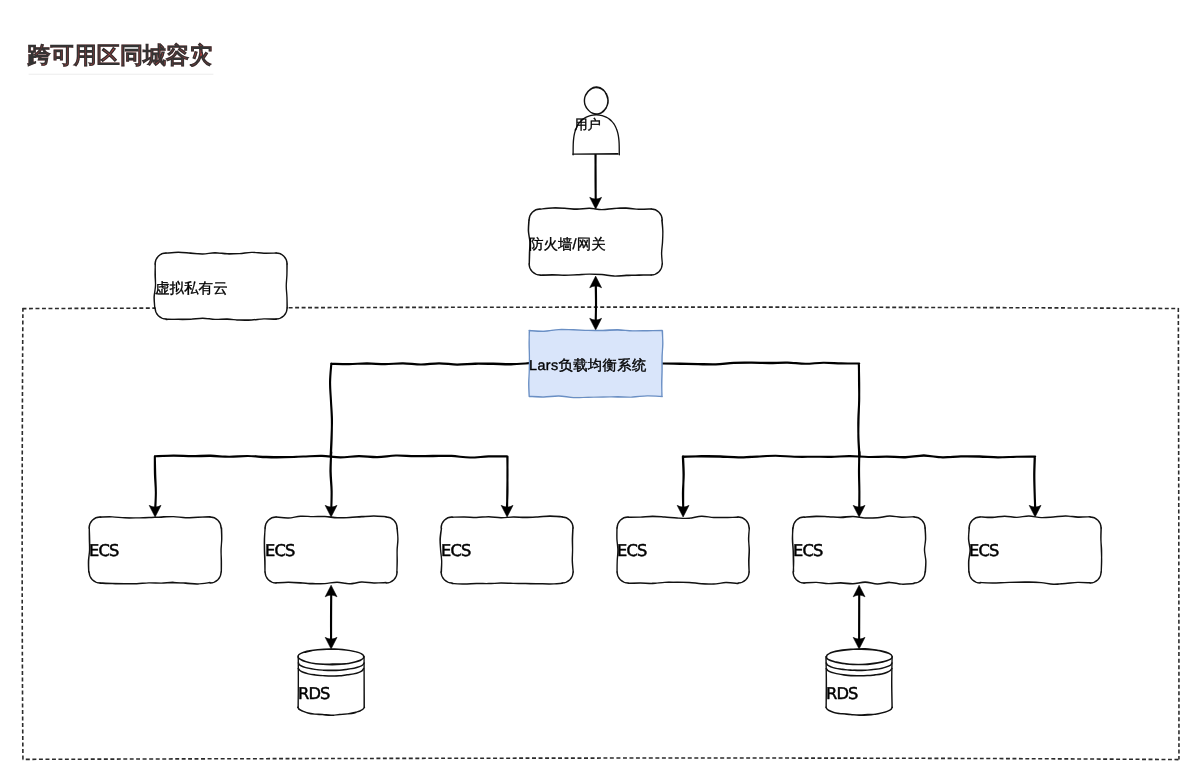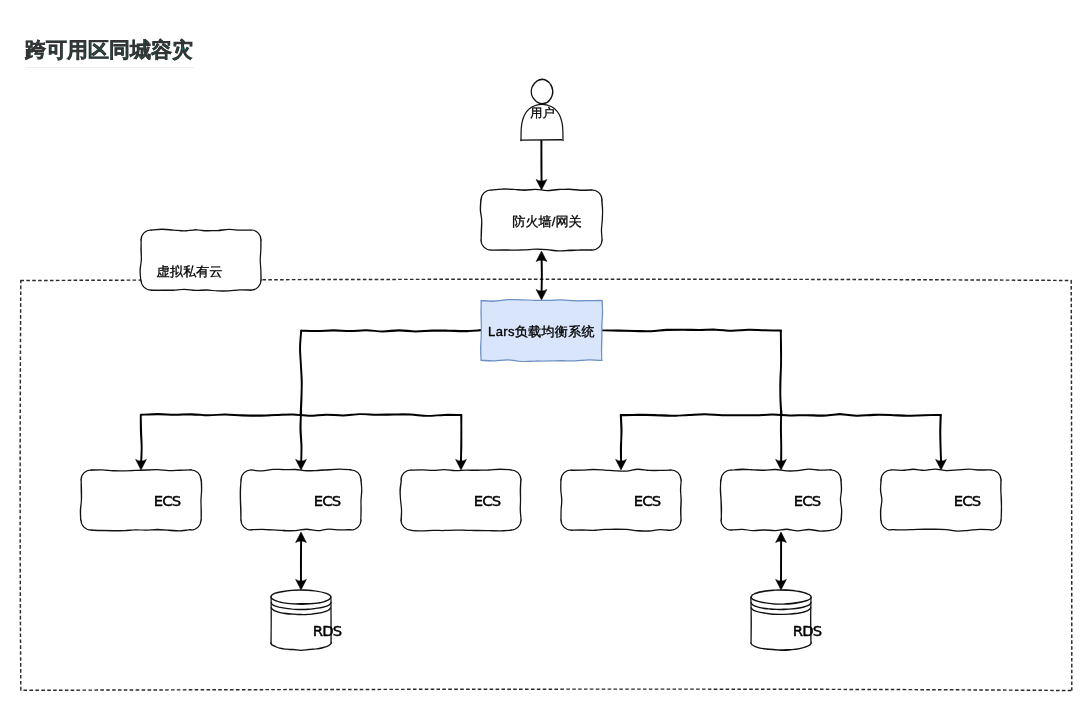--- a/index.html
+++ b/index.html
@@ -1,34 +1,34 @@
 <!DOCTYPE html>
 <html><head>
 <meta charset="utf-8">
 <title>diagram</title>
 <style>
   html,body{margin:0;padding:0;background:#ffffff;}
   *{-webkit-font-smoothing:auto;text-rendering:optimizeLegibility;}
   body{width:1092px;height:711px;overflow:hidden;font-family:"Liberation Sans",sans-serif;}
   #page{position:relative;width:1092px;height:711px;background:#fff;}
-  .ttl{position:absolute;left:25px;top:36px;font-size:21px;font-weight:700;color:#0f766e;
+  .ttl{position:absolute;left:25px;top:36px;font-size:21px;font-weight:700;color:#ef4444;
        font-family:"Liberation Sans",sans-serif;letter-spacing:0px;-webkit-text-stroke:0.5px #333333;}
   .ttl-rule{position:absolute;left:26px;top:67px;width:168px;height:1px;background:#eeeeee;}
   svg{position:absolute;left:0;top:0;width:1092px;height:711px;}
   .conn{fill:none;stroke:#000000;stroke-width:1.9;stroke-linecap:round;stroke-linejoin:round;}
   .arrow{fill:#000000;stroke:#000000;stroke-width:0.5;stroke-linejoin:round;}
   .sk{fill:none;stroke:#111111;stroke-width:1.22;stroke-linecap:round;stroke-linejoin:round;}
   .sk-blue{fill:none;stroke:#6a8fc4;stroke-width:1.15;stroke-linecap:round;stroke-linejoin:round;}
   .az-box{fill:none;stroke:#2b2b2b;stroke-width:1.45;stroke-dasharray:3.6 2.3;stroke-linecap:butt;}
-  .lbl{position:absolute;font-size:13.2px;color:#000000;text-align:center;white-space:nowrap;
+  .lbl{position:absolute;font-size:13.2px;color:#000000;white-space:nowrap;
        font-family:"Liberation Sans",sans-serif;line-height:14px;
        -webkit-text-stroke:0.3px #000;}
   .mix{font-weight:400;font-size:13px;letter-spacing:0.35px;-webkit-text-stroke:0.35px #000;}
   .small{font-size:12.2px;}
-  .hand{font-size:14.8px;font-weight:400;font-family:"DejaVu Sans",sans-serif;letter-spacing:-0.85px;margin-left:26px;-webkit-text-stroke:0.45px #000;}
+  .hand{font-size:14.8px;font-weight:400;font-family:"DejaVu Sans",sans-serif;letter-spacing:-0.85px;-webkit-text-stroke:0.45px #000;}
 </style>
 </head>
 <body>
 
 <div id="page">
   <div class="ttl">跨可用区同城容灾</div>
   <div class="ttl-rule"></div>
   <svg viewBox="0 0 1092 711">
     <path class="az-box" d="M20.44 280.55 C387.55 279.06 755.04 278.47 1071.27 280.49 M1071.20 280.11 C1071.60 419.73 1071.78 558.98 1071.78 690.56 M1071.28 690.53 C843.98 688.93 616.46 688.47 20.69 690.33 M20.85 690.47 C19.71 539.61 20.12 389.32 20.83 280.08"></path>
     <path class="conn" d="M541.44 139.99 C541.43 143.83 541.36 155.37 541.39 163.04 C541.42 170.70 541.59 182.14 541.63 185.96 M541.35 139.97 C541.37 143.81 541.44 155.32 541.48 162.99 C541.51 170.66 541.53 182.15 541.54 185.99"></path>
@@ -118,21 +118,21 @@
       <path d="M751 597 L751 643 A30 7 0 0 0 811 643 L811 597 Z" fill="#ffffff" stroke="none"></path>
       <ellipse cx="781" cy="597" rx="30" ry="7" fill="#ffffff" stroke="none"></ellipse>
       <path class="sk" d="M750.85 596.96 C750.92 600.81 751.26 612.36 751.29 620.03 C751.33 627.71 751.10 639.17 751.06 643.00 M750.97 596.99 C751.00 600.83 751.16 612.35 751.16 620.02 C751.17 627.69 751.03 639.18 751.00 643.01 M811.00 597.03 C810.96 600.86 810.70 612.35 810.71 620.01 C810.72 627.67 811.00 639.15 811.05 642.98 M811.02 597.00 C810.96 600.83 810.62 612.32 810.61 619.98 C810.60 627.63 810.89 639.12 810.95 642.95"></path>
       <path class="sk" d="M811.25 643.00 C811.03 643.31 810.60 644.26 809.92 644.83 C809.23 645.41 808.38 645.95 807.14 646.46 C805.89 646.98 804.32 647.47 802.46 647.93 C800.59 648.38 798.23 648.83 795.96 649.19 C793.69 649.55 791.33 649.90 788.84 650.10 C786.35 650.30 783.59 650.47 781.00 650.38 C778.41 650.30 775.80 649.80 773.32 649.58 C770.83 649.35 768.33 649.27 766.10 649.03 C763.88 648.80 761.88 648.62 759.98 648.18 C758.07 647.74 755.97 646.93 754.68 646.38 C753.39 645.84 752.88 645.48 752.24 644.91 C751.60 644.35 751.09 643.32 750.87 643.00 M810.90 643.00 C810.78 643.29 810.85 644.15 810.21 644.71 C809.56 645.27 808.42 645.83 807.04 646.39 C805.67 646.94 803.81 647.53 801.94 648.02 C800.07 648.50 798.02 649.03 795.84 649.29 C793.66 649.55 791.32 649.46 788.85 649.56 C786.37 649.66 783.59 649.92 781.00 649.90 C778.41 649.88 775.80 649.62 773.30 649.45 C770.80 649.27 768.25 649.06 766.00 648.84 C763.76 648.63 761.62 648.54 759.82 648.16 C758.03 647.77 756.54 647.07 755.23 646.51 C753.92 645.95 752.68 645.37 751.96 644.79 C751.24 644.20 751.08 643.30 750.91 643.00"></path>
       <path class="sk" d="M810.89 607.79 C810.61 608.09 809.92 609.00 809.20 609.58 C808.47 610.16 807.79 610.75 806.54 611.28 C805.28 611.80 803.51 612.33 801.67 612.72 C799.82 613.11 797.67 613.35 795.47 613.61 C793.27 613.86 790.86 614.13 788.45 614.24 C786.03 614.35 783.49 614.28 781.00 614.26 C778.51 614.24 775.89 614.28 773.49 614.13 C771.08 613.99 768.75 613.67 766.57 613.38 C764.38 613.10 762.21 612.80 760.38 612.42 C758.55 612.03 756.86 611.52 755.56 611.05 C754.27 610.57 753.33 610.10 752.60 609.56 C751.88 609.01 751.46 608.08 751.23 607.78 M810.72 607.77 C810.50 608.05 810.13 608.93 809.42 609.48 C808.72 610.03 807.81 610.54 806.49 611.06 C805.16 611.58 803.30 612.20 801.45 612.59 C799.60 612.98 797.54 613.16 795.38 613.41 C793.22 613.65 790.89 613.92 788.49 614.08 C786.09 614.24 783.49 614.30 781.00 614.35 C778.51 614.40 776.01 614.50 773.57 614.36 C771.14 614.21 768.58 613.80 766.39 613.48 C764.20 613.16 762.18 612.81 760.41 612.44 C758.64 612.07 757.11 611.73 755.76 611.26 C754.42 610.78 753.11 610.16 752.32 609.58 C751.54 609.00 751.27 608.08 751.06 607.78"></path>
       <path class="sk" d="M810.94 602.64 C810.76 602.95 810.60 603.93 809.87 604.49 C809.15 605.05 807.92 605.49 806.57 606.01 C805.22 606.52 803.57 607.16 801.79 607.58 C800.00 608.00 798.06 608.25 795.86 608.52 C793.65 608.79 791.04 609.00 788.56 609.20 C786.08 609.40 783.54 609.75 781.00 609.72 C778.46 609.69 775.79 609.18 773.31 609.02 C770.84 608.87 768.35 609.03 766.16 608.80 C763.97 608.56 761.97 608.07 760.15 607.62 C758.32 607.18 756.52 606.67 755.20 606.14 C753.89 605.61 752.93 605.03 752.28 604.44 C751.62 603.86 751.42 602.94 751.25 602.64 M810.81 602.64 C810.64 602.94 810.46 603.88 809.75 604.47 C809.05 605.05 807.87 605.65 806.56 606.13 C805.25 606.62 803.70 606.99 801.90 607.38 C800.11 607.76 798.00 608.14 795.78 608.44 C793.55 608.74 791.04 609.02 788.57 609.15 C786.11 609.28 783.53 609.20 781.00 609.24 C778.47 609.28 775.87 609.53 773.40 609.39 C770.94 609.25 768.46 608.70 766.22 608.42 C763.97 608.13 761.78 608.06 759.95 607.67 C758.12 607.27 756.54 606.59 755.22 606.05 C753.90 605.51 752.71 605.01 752.03 604.44 C751.35 603.88 751.29 602.94 751.14 602.64"></path>
       <path class="sk" d="M786.57 590.09 C788.92 590.34 796.85 590.85 800.65 591.61 C804.44 592.37 807.68 593.53 809.34 594.66 C811.00 595.78 811.55 597.24 810.60 598.36 C809.65 599.48 806.89 600.54 803.62 601.37 C800.35 602.21 795.71 602.91 791.00 603.38 C786.29 603.85 780.29 604.41 775.36 604.19 C770.43 603.97 765.17 602.89 761.40 602.07 C757.63 601.26 754.34 600.39 752.74 599.32 C751.14 598.25 750.85 596.77 751.78 595.66 C752.71 594.55 755.09 593.47 758.32 592.64 C761.55 591.81 766.46 591.16 771.16 590.68 C775.87 590.20 781.62 589.60 786.53 589.79 C791.43 589.98 796.79 591.01 800.60 591.82 C804.42 592.63 807.96 594.17 809.43 594.64 M759.77 601.88 C758.49 601.36 753.33 599.87 752.09 598.75 C750.84 597.63 751.06 596.29 752.30 595.15 C753.54 594.02 756.03 592.76 759.52 591.93 C763.01 591.10 768.36 590.43 773.22 590.19 C778.08 589.94 783.84 590.17 788.69 590.48 C793.54 590.78 798.76 591.22 802.32 592.00 C805.88 592.78 808.70 594.01 810.04 595.13 C811.37 596.25 811.60 597.61 810.33 598.73 C809.07 599.85 806.02 600.94 802.44 601.83 C798.85 602.71 793.67 603.73 788.83 604.06 C783.99 604.39 778.19 604.14 773.39 603.80 C768.58 603.46 763.58 602.85 760.00 602.02 C756.41 601.20 753.19 600.01 751.86 598.88 C750.53 597.74 751.98 595.83 752.00 595.22"></path>
     </g>
   </svg>
   <div class="lbl han" style="left:481px;top:215px;width:132px">防火墙/网关</div>
-  <div class="lbl han" style="left:141px;top:265px;width:97px">虚拟私有云</div>
+  <div class="lbl han" style="left:141px;top:255px;width:97px">虚拟私有云</div>
   <div class="lbl han mix" style="left:481px;top:325px;width:121px">Lars负载均衡系统</div>
   <div class="lbl han small" style="left:522px;top:106px;width:41px">用户</div>
   <div class="lbl hand" style="left:81px;top:494px;width:120px">ECS</div>
   <div class="lbl hand" style="left:241px;top:494px;width:120px">ECS</div>
   <div class="lbl hand" style="left:401px;top:494px;width:120px">ECS</div>
   <div class="lbl hand" style="left:561px;top:494px;width:120px">ECS</div>
   <div class="lbl hand" style="left:721px;top:494px;width:120px">ECS</div>
   <div class="lbl hand" style="left:881px;top:494px;width:120px">ECS</div>
   <div class="lbl hand" style="left:271px;top:624px;width:60px">RDS</div>
   <div class="lbl hand" style="left:751px;top:624px;width:60px">RDS</div>

